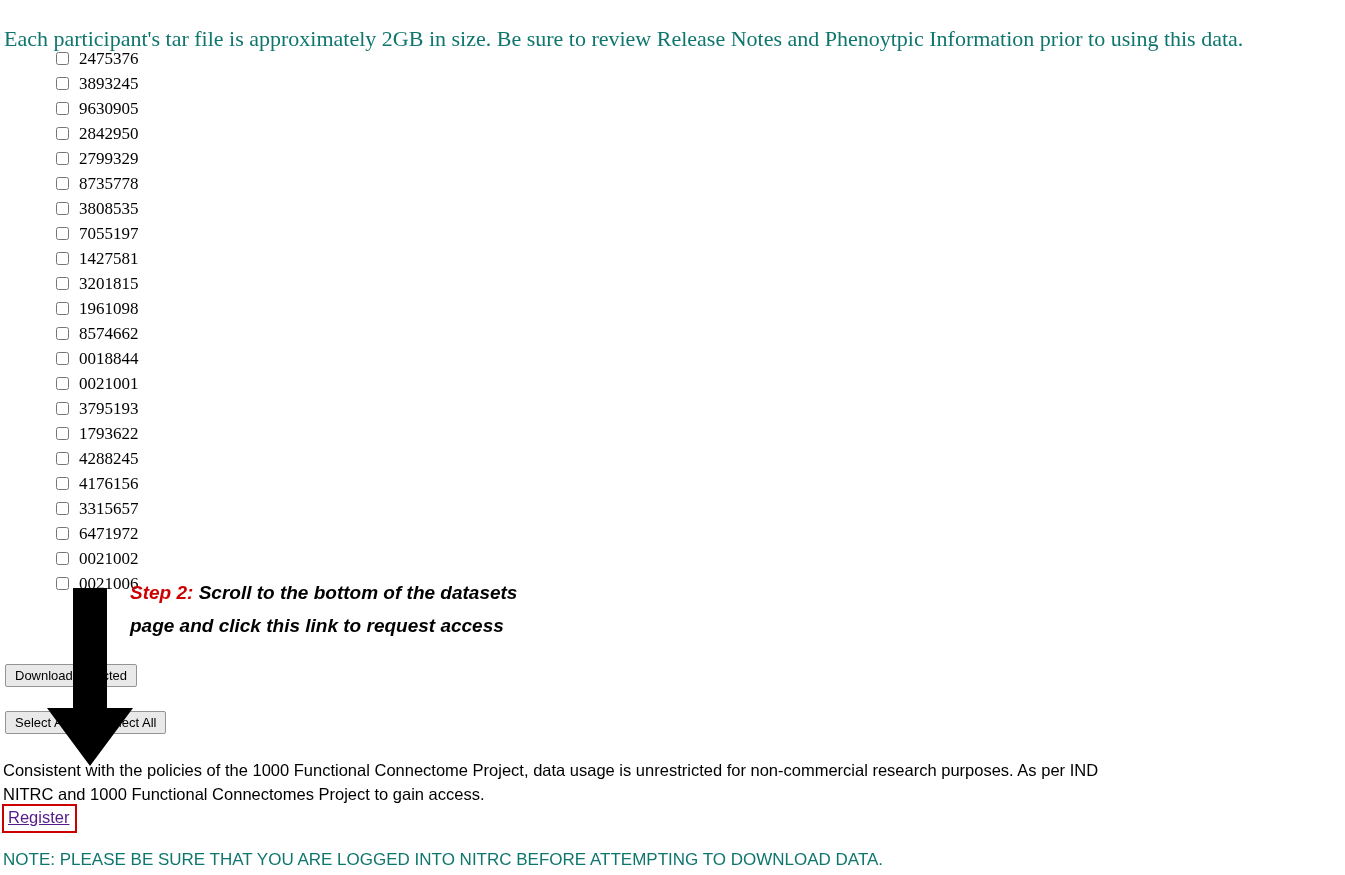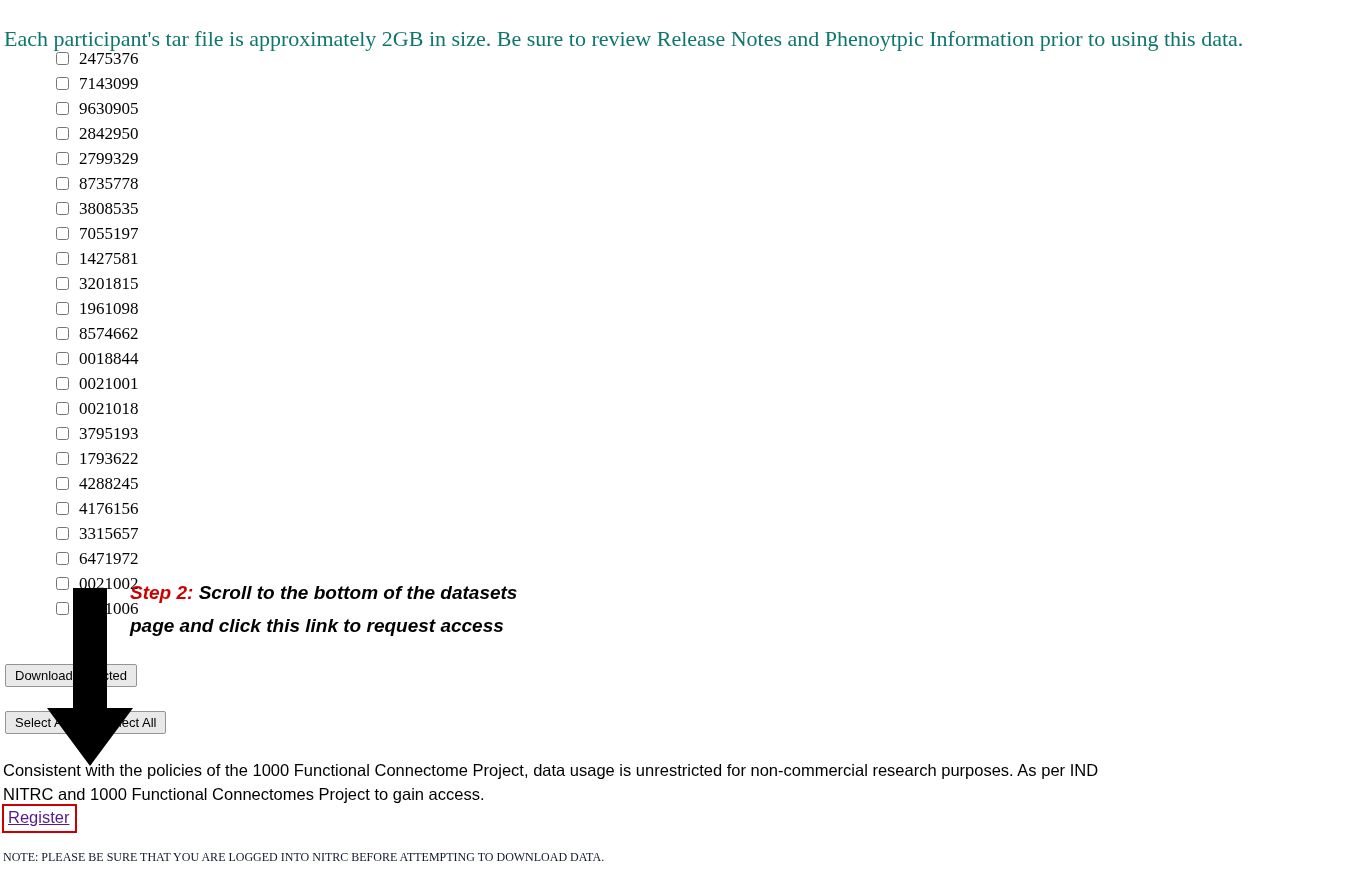--- a/index.html
+++ b/index.html
@@ -103,23 +103,23 @@
   .register-link {
     font-family: "Liberation Sans", sans-serif;
     font-size: 16.5px;
     color: #551a8b;
     cursor: pointer;
   }
   .note-text {
     position: absolute;
     left: 3px;
     top: 850px;
-    font-family: Liberation Serif, serif;
-    font-size: 12px;
-    color: #0f172a;
+    font-family: Liberation Sans, sans-serif;
+    font-size: 17px;
+    color: #0f766e;
     white-space: nowrap;
   }
   
   .annotation {
     position: absolute;
     left: 130px;
     top: 576px;
     font-family: "Liberation Sans", sans-serif;
     font-size: 19px;
     font-weight: bold;
@@ -147,21 +147,21 @@
 
   <div class="intro-text">Each participant's tar file is approximately 2GB in size. Be sure to review Release Notes and Phenoytpic Information prior to using this data.</div>
 
   <div class="subject-list">
       <div class="subject-row">
         <input type="checkbox" style="">
         <span class="subject-label">2475376</span>
       </div>
       <div class="subject-row">
         <input type="checkbox" style="">
-        <span class="subject-label">7143099</span>
+        <span class="subject-label">3893245</span>
       </div>
       <div class="subject-row">
         <input type="checkbox" style="">
         <span class="subject-label">9630905</span>
       </div>
       <div class="subject-row">
         <input type="checkbox" style="">
         <span class="subject-label">2842950</span>
       </div>
       <div class="subject-row">
@@ -196,24 +196,20 @@
         <input type="checkbox" style="">
         <span class="subject-label">8574662</span>
       </div>
       <div class="subject-row">
         <input type="checkbox" style="">
         <span class="subject-label">0018844</span>
       </div>
       <div class="subject-row">
         <input type="checkbox" style="">
         <span class="subject-label">0021001</span>
-      </div>
-      <div class="subject-row">
-        <input type="checkbox" style="">
-        <span class="subject-label">0021018</span>
       </div>
       <div class="subject-row">
         <input type="checkbox" style="">
         <span class="subject-label">3795193</span>
       </div>
       <div class="subject-row">
         <input type="checkbox" style="">
         <span class="subject-label">1793622</span>
       </div>
       <div class="subject-row">

